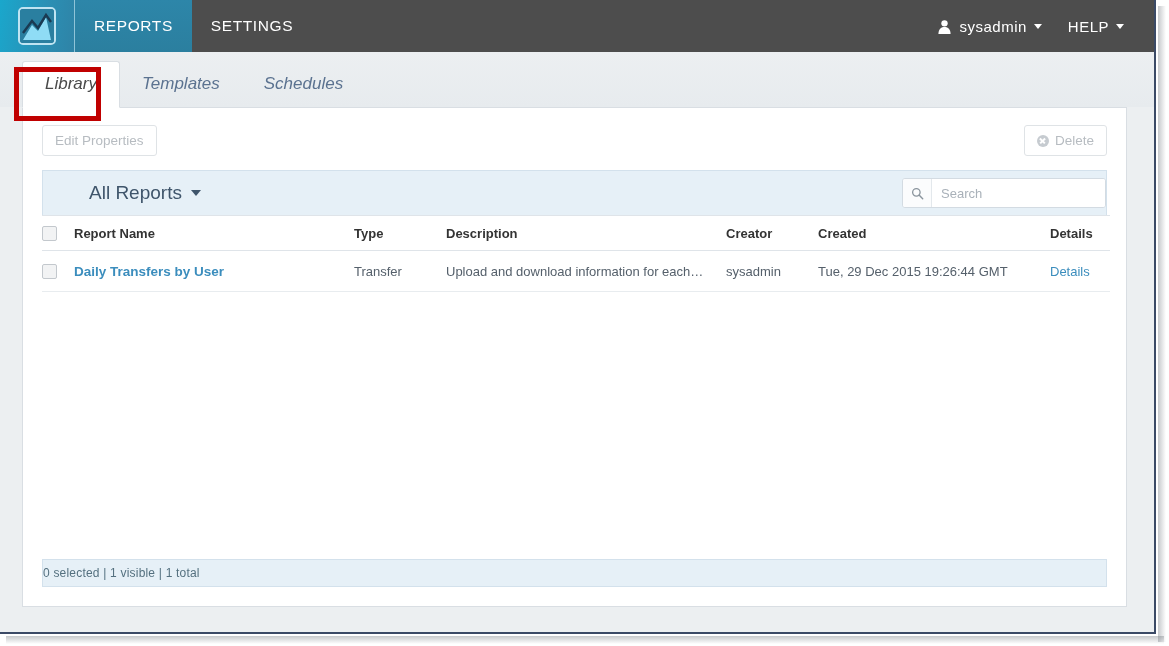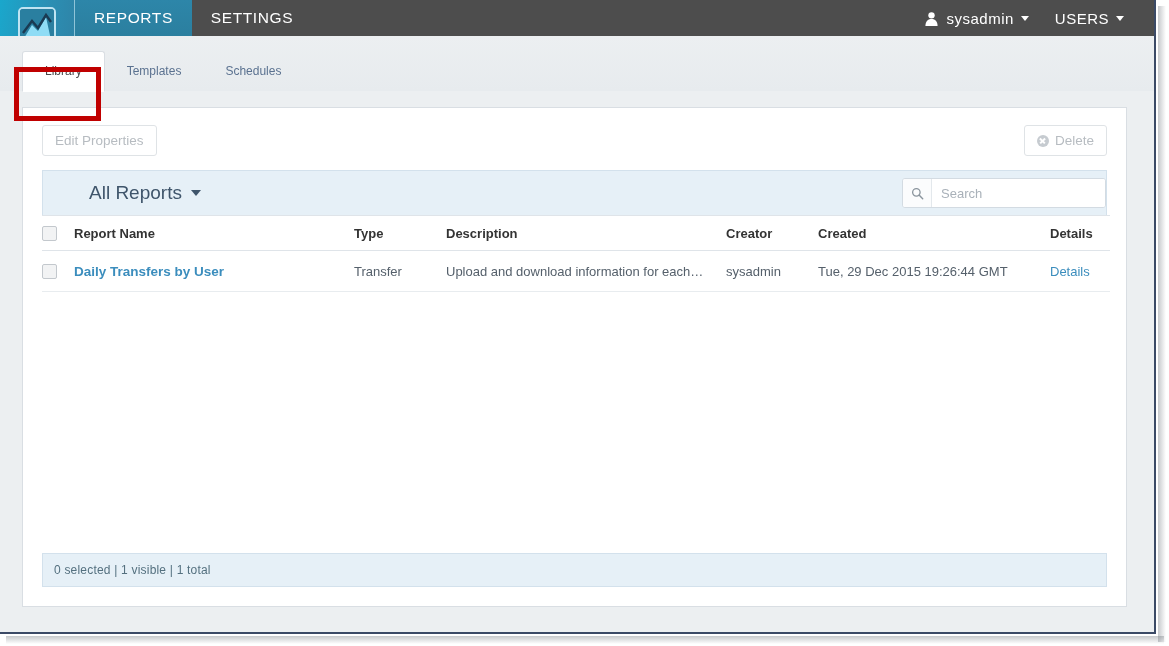--- a/index.html
+++ b/index.html
@@ -41,21 +41,21 @@
     left: 1158px;
     top: 6px;
     width: 8px;
     height: 636px;
     background: linear-gradient(90deg, rgba(120,126,133,0.42), rgba(120,126,133,0));
   }
 
   
   #topnav {
     position: relative;
-    height: 36px;
+    height: 52px;
     background: #4d4d4d;
     display: flex;
     align-items: stretch;
   }
   #logo-cell {
     width: 75px;
     height: 52px;
     background: linear-gradient(100deg, #1aa7cc 0%, #2b8fb4 60%, #2f83a6 100%);
     display: flex;
     align-items: center;
@@ -129,25 +129,26 @@
   }
   #tabs {
     position: absolute;
     left: 22px;
     bottom: 0;
     display: flex;
     align-items: flex-end;
     height: 100%;
   }
   .tab {
-    font-size: 12px;
+    font-size: 17px;
     color: #5b7290;
     padding: 0 22px 13px 22px;
     cursor: pointer;
     white-space: nowrap;
+    font-style: italic;
   }
   .tab.active {
     color: #4a4a4a;
     background: #ffffff;
     border: 1px solid #d9dee3;
     border-bottom: 1px solid #ffffff;
     border-radius: 3px 3px 0 0;
     padding: 12px 22px 13px 22px;
     margin-bottom: -1px;
     position: relative;
@@ -339,27 +340,26 @@
     cursor: pointer;
     font-size: 13px;
   }
 
   
   #status-bar {
     position: absolute;
     left: 19px;
     right: 19px;
     bottom: 19px;
-    height: 34px;
+    height: 28px;
     background: #e6f0f7;
     border: 1px solid #d3e1ec;
     box-sizing: border-box;
     display: flex;
     align-items: center;
-    padding-left: 11px;
     font-size: 12px;
     color: #54707f;
     letter-spacing: 0.2px;
   }
 </style>
 </head>
 <body>
 
 <div id="window-frame">
 
@@ -385,21 +385,21 @@
     <div id="nav-right">
       <div class="nav-right-item">
         <svg class="user-glyph" viewBox="0 0 16 16">
           <circle cx="8" cy="4.6" r="3.4" fill="#ffffff"></circle>
           <path d="M1.5 16 C1.5 10.6 5 8.6 8 8.6 C11 8.6 14.5 10.6 14.5 16 Z" fill="#ffffff"></path>
         </svg>
         <span>sysadmin</span>
         <span class="caret-down"></span>
       </div>
       <div class="nav-right-item">
-        <span>USERS</span>
+        <span>HELP</span>
         <span class="caret-down"></span>
       </div>
     </div>
   </div>
 
   <div id="tabrow">
     <div id="tabs">
       <div class="tab active">
         <span>Library</span>
       </div>

